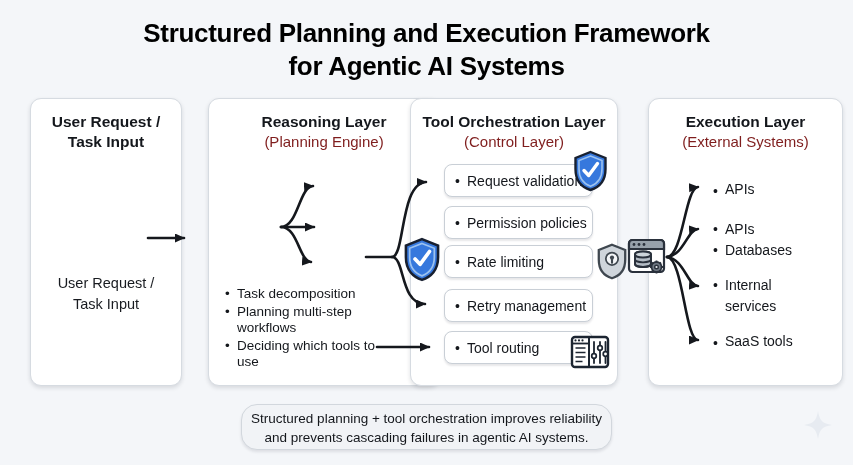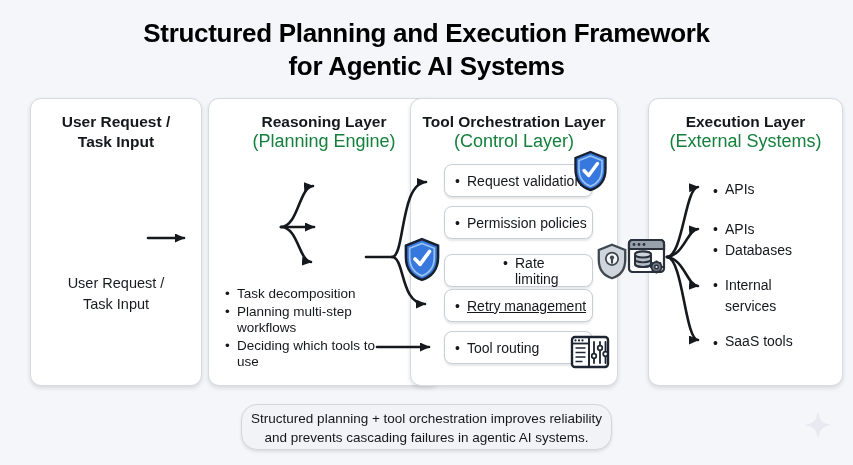--- a/index.html
+++ b/index.html
@@ -4,26 +4,26 @@
 <style>
   html,body{margin:0;padding:0;background:#e9ebee;}
   .canvas{position:relative;width:853px;height:465px;background:#f4f6f9;overflow:hidden;
           font-family:"Liberation Sans", sans-serif;color:#14171c;}
   
   .title{position:absolute;top:17px;left:0;width:100%;text-align:center;
          font-weight:bold;font-size:26px;line-height:33px;color:#000000;letter-spacing:-0.3px;}
   
   .panel{position:absolute;top:98px;height:288px;background:#fff;border:1.5px solid #d6dbe1;
          border-radius:11px;box-shadow:0 2px 4px rgba(15,23,42,.13);box-sizing:border-box;z-index:1;}
-  #panel-input{left:30px;width:172px;}
+  #panel-input{left:30px;width:152px;}
   #panel-reasoning{left:208px;width:232px;}
   #panel-orchestration{left:410px;width:208px;}
   #panel-execution{left:648px;width:195px;}
   .panel-title{margin-top:13px;text-align:center;font-size:15.5px;font-weight:bold;line-height:20px;}
-  .panel-subtitle{text-align:center;font-size:18px;line-height:19px;color:#15803d;}
+  .panel-subtitle{text-align:center;font-size:15px;line-height:19px;color:#7f1d1d;}
   
   .input-caption{position:absolute;left:0;top:174px;width:100%;text-align:center;
                  font-size:14.5px;line-height:21px;color:#181b20;}
   
   .blt{position:relative;padding-left:12px;}
   .blt::before{content:"\2022";position:absolute;left:0;top:0;}
   .reason-bullets{position:absolute;left:16px;top:187px;width:168px;font-size:13.5px;line-height:16.5px;}
   .reason-bullets .blt{margin-bottom:1px;}
   
   .orc-box{position:absolute;left:33px;width:149px;height:33px;background:#fff;border:1.5px solid #c9cfd6;
@@ -75,24 +75,24 @@
 
   <div class="panel" id="panel-orchestration">
     <div class="panel-title">Tool Orchestration Layer</div>
     <div class="panel-subtitle">(Control Layer)</div>
     <div class="orc-box" style="top:65px;">
         <span class="blt">Request validation</span>
       </div>
     <div class="orc-box" style="top:107px;">
         <span class="blt">Permission policies</span>
       </div>
-    <div class="orc-box" style="top:155px;padding-left:48px;">
+    <div class="orc-box" style="top:146px;">
         <span class="blt">Rate limiting</span>
       </div>
-    <div class="orc-box" style="top:190px;text-decoration:underline;">
+    <div class="orc-box" style="top:190px;">
         <span class="blt">Retry management</span>
       </div>
     <div class="orc-box" style="top:232px;">
         <span class="blt">Tool routing</span>
       </div>
   </div>
 
   <div class="panel" id="panel-execution">
     <div class="panel-title">Execution Layer</div>
     <div class="panel-subtitle">(External Systems)</div>

